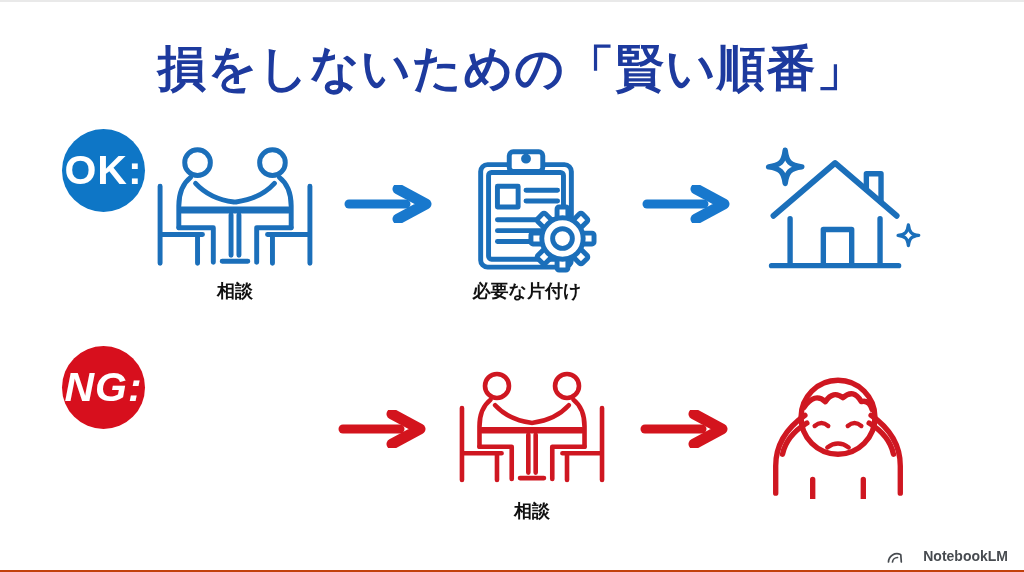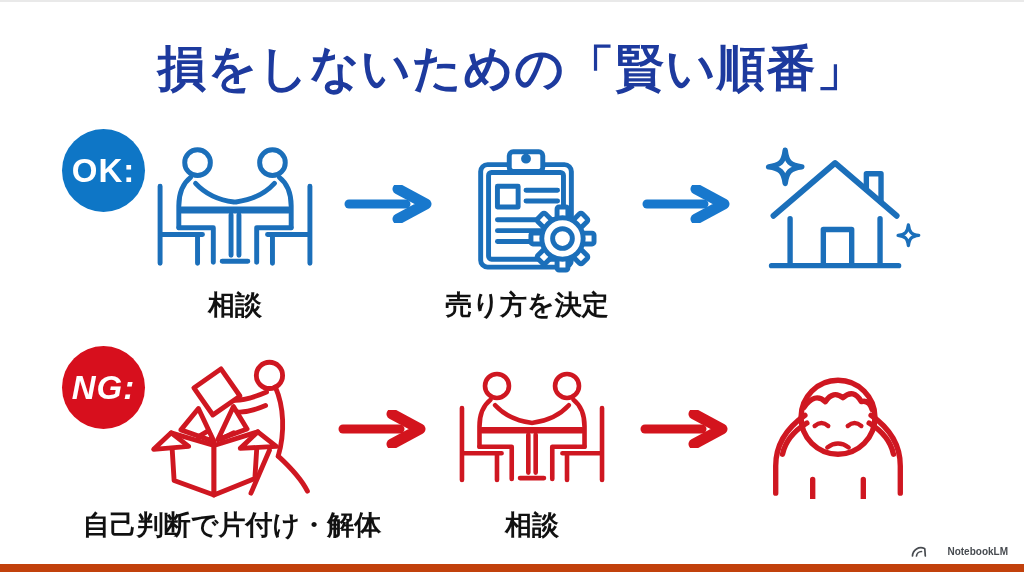--- a/index.html
+++ b/index.html
@@ -1,51 +1,51 @@
 <!DOCTYPE html>
 <html style="--title: #1d3a9e; --ok-badge: #0e76c6; --ng-badge: #d70f1d; --ok-icon: #1b6fba; --ng-icon: #cf1721; --ok-arrow: #1878cd; --ng-arrow: #d3141d; --label: #111111; --watermark: #474b50;"><head>
 <meta charset="utf-8">
 <style>
   html,body{margin:0;padding:0;background:#ffffff;}
   .stage{
     position:relative;width:1024px;height:572px;background:#ffffff;overflow:hidden;
     font-family:"Liberation Sans","DejaVu Sans",sans-serif;
-    border-top:2px solid #e9e9e9;border-bottom:8px solid #c2410c;box-sizing:border-box;
+    border-top:2px solid #e9e9e9;border-bottom:2px solid #c2410c;box-sizing:border-box;
   }
   .title{
     position:absolute;top:34px;left:0;width:100%;text-align:center;
     font-size:49px;font-weight:900;letter-spacing:1px;
     color:var(--title,#1d3a9e);white-space:nowrap;
   }
   .badge{
     position:absolute;left:62px;width:83px;height:83px;border-radius:50%;
     display:flex;align-items:center;justify-content:center;
-    color:#fff;font-size:33px;font-weight:800;letter-spacing:1px;
+    color:#fff;font-size:41px;font-weight:800;letter-spacing:1px;
   }
   .badge.ok{top:127px;background:var(--ok-badge,#0e76c6);}
   .badge.ng{top:344px;background:var(--ng-badge,#d70f1d);font-style:italic;}
   .cell{position:absolute;width:300px;text-align:center;}
   .cell .icon-wrap{height:146px;display:flex;align-items:center;justify-content:center;}
   .cell .step-label{
-    margin-top:8px;font-size:27px;font-weight:800;color:var(--label,#111);
+    margin-top:0;font-size:18px;font-weight:800;color:var(--label,#111);
     white-space:nowrap;overflow:visible;
   }
   .r1{top:131px;} .r2{top:351px;}
   .c1a{left:85px;} .c1b{left:377px;} .c1c{left:688px;}
   .c2a{left:82px;} .c2b{left:382px;} .c2c{left:688px;}
   .arrow{position:absolute;width:92px;height:38px;}
   .arrow.a1{top:183px;} .arrow.a2{top:408px;}
   .ax1{left:344px;} .ax2{left:642px;} .ax3{left:338px;} .ax4{left:640px;}
   .icon-ok{color:var(--ok-icon,#1b6fba);}
   .icon-ng{color:var(--ng-icon,#cf1721);}
   .arrow-ok{color:var(--ok-arrow,#1878cd);}
   .arrow-ng{color:var(--ng-arrow,#d3141d);}
   .watermark{
-    position:absolute;right:16px;bottom:6px;display:flex;align-items:center;gap:19px;
-    color:var(--watermark,#474b50);font-size:10px;font-weight:700;
+    position:absolute;right:16px;bottom:6px;display:flex;align-items:flex-end;gap:19px;
+    color:var(--watermark,#474b50);font-size:14px;font-weight:700;
   }
   .defs{position:absolute;width:0;height:0;overflow:hidden;}
 </style>
 </head>
 <body>
 
 <svg class="defs" aria-hidden="true">
   <defs>
     <symbol id="sym-consult" viewBox="0 0 180 140">
       <g fill="none" stroke="currentColor" stroke-width="5" stroke-linecap="round" stroke-linejoin="round">
@@ -168,47 +168,39 @@
         <use href="#sym-arrow"></use>
       </svg>
   </div>
 
   <div class="cell r1 c1b">
     <div class="icon-wrap">
       <svg class="icon-ok" width="148" height="138">
           <use href="#sym-clipboard"></use>
         </svg>
     </div>
-    <div class="step-label">売り方を決定</div>
+    <div class="step-label">必要な片付け</div>
   </div>
 
   <div class="arrow a1 ax2">
     <svg class="arrow-ok" width="92" height="38">
         <use href="#sym-arrow"></use>
       </svg>
   </div>
 
   <div class="cell r1 c1c">
     <div class="icon-wrap">
       <svg class="icon-ok" width="176" height="138">
           <use href="#sym-house"></use>
         </svg>
     </div>
   </div>
 
   <div class="badge ng">NG:</div>
 
-  <div class="cell r2 c2a">
-    <div class="icon-wrap">
-      <svg class="icon-ng" width="180" height="146">
-          <use href="#sym-boxperson"></use>
-        </svg>
-    </div>
-    <div class="step-label">自己判断で片付け・解体</div>
-  </div>
 
   <div class="arrow a2 ax3">
     <svg class="arrow-ng" width="92" height="38">
         <use href="#sym-arrow"></use>
       </svg>
   </div>
 
   <div class="cell r2 c2b">
     <div class="icon-wrap">
       <svg class="icon-ng" width="166" height="129">

